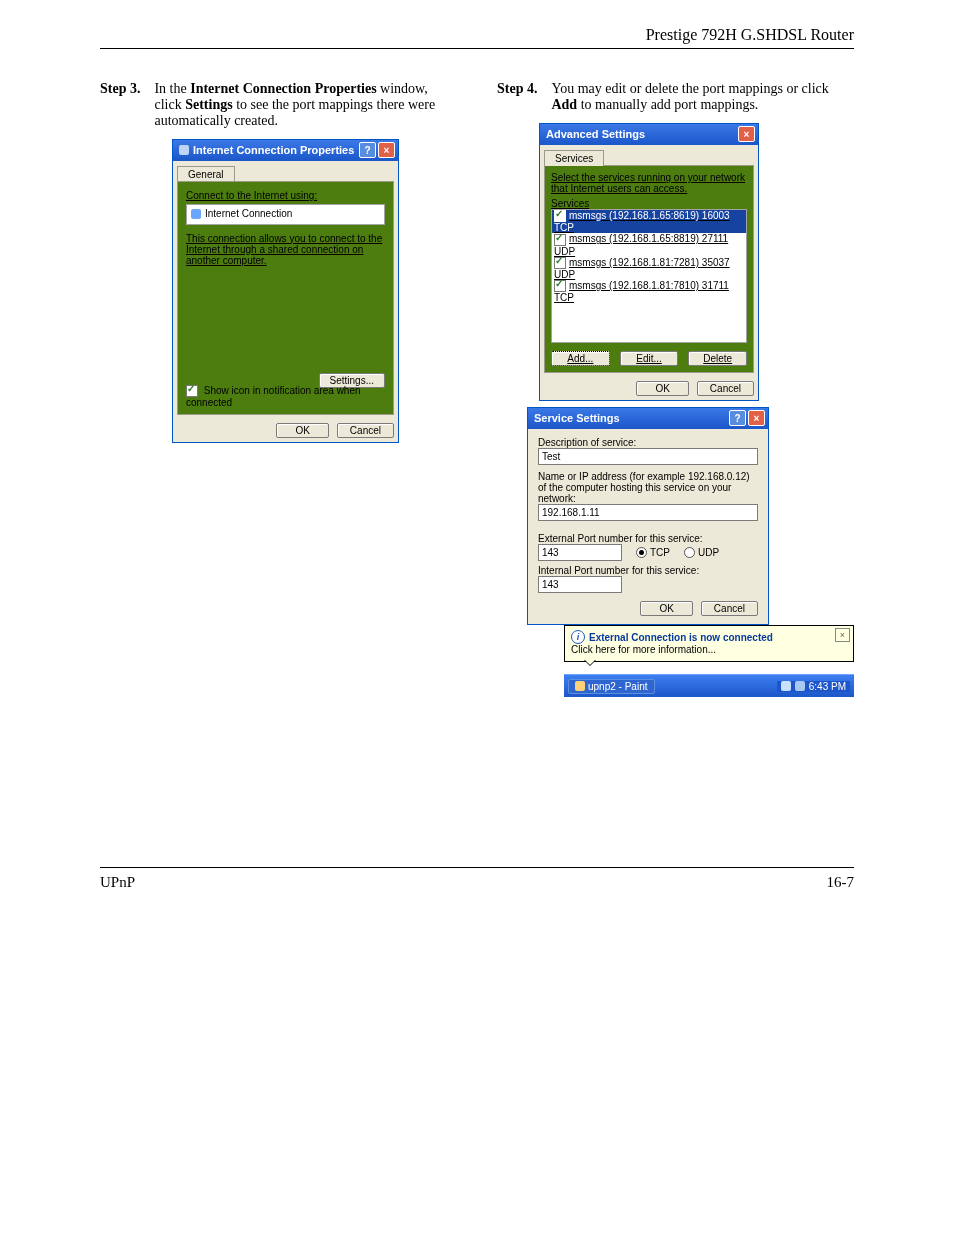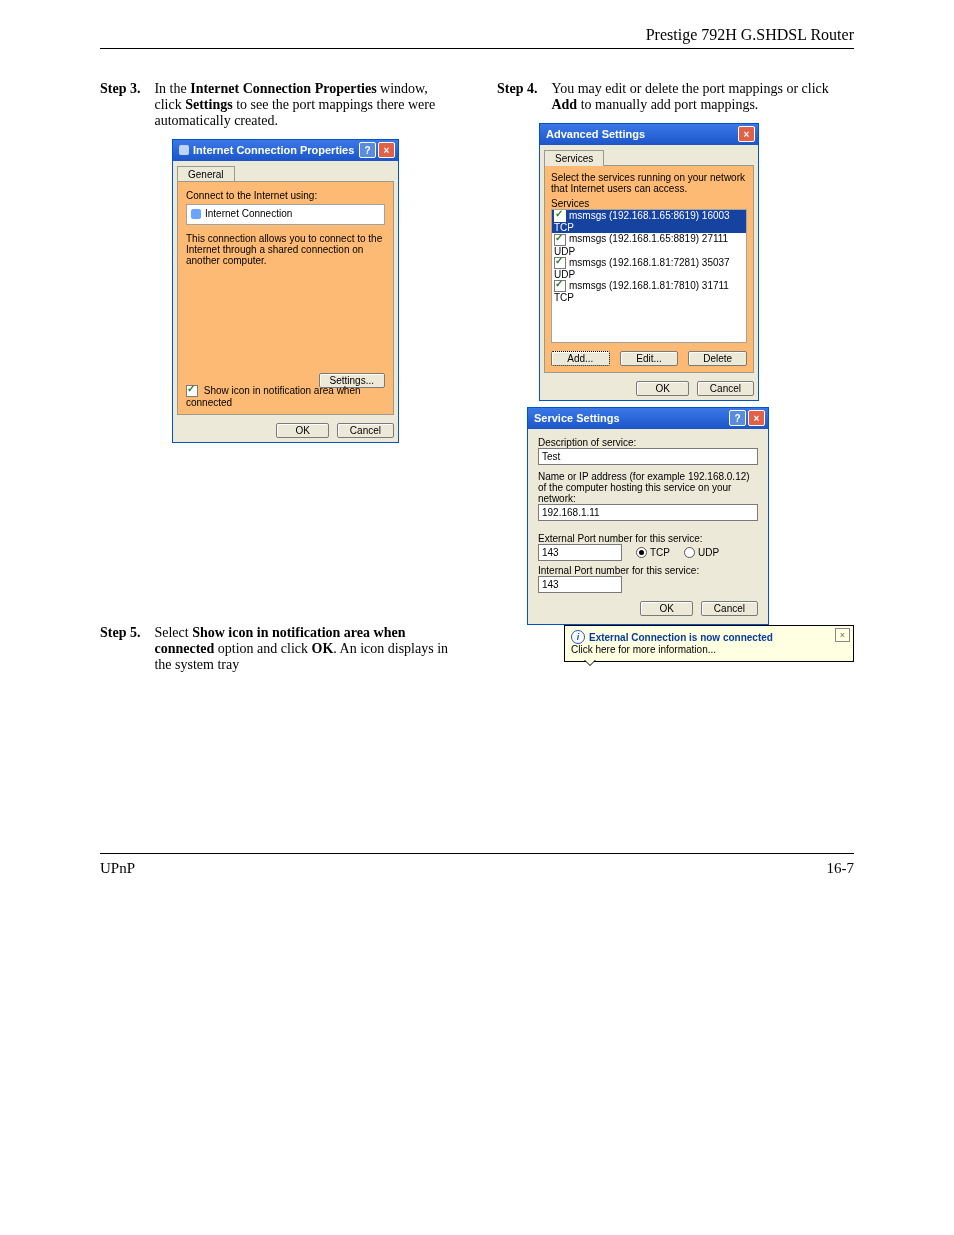--- a/index.html
+++ b/index.html
@@ -59,21 +59,21 @@
   .title-btn.help { background:#578cde; color:#fff; }
   .title-btn.close { background:#e25f48; color:#fff; }
 
   .xp-body { background:#ece9d8; padding:4px; }
   .xp-tab {
     display:inline-block; background:#ece9d8; border:1px solid #9c9a8c;
     border-bottom:none; padding:2px 10px; position:relative; top:1px;
     font-size:10px;
   }
   .xp-panel {
-    border:1px solid #9c9a8c; background:#fdba74; padding:8px;
+    border:1px solid #9c9a8c; background:#4d7c0f; padding:8px;text-decoration:underline;
   }
 
   .listbox {
     background:#fff; border:1px solid #a3a3a3; padding:2px; font-size:10px;
   }
 
   .xp-button {
     background:#ece9d8; border:1px solid #7a7a7a; font-size:10px;
     padding:1px 10px; font-family:Tahoma,Arial,sans-serif;
     box-shadow: inset 1px 1px 0 #fff;
@@ -251,36 +251,39 @@
             <button class="xp-button" style="padding:1px 12px;">Cancel</button>
           </div>
         </div>
       </div>
     </div>
   </div>
 
 
   <div class="cols">
     <div class="col">
-      <div class="step-block">
-        <div class="step-label">Step 5.</div>
-        <div class="step-text">
-          <span>Select </span><b>Show icon in notification area when connected</b><span> option and click </span><b>OK</b><span>. An icon displays in the system tray</span>
-        </div>
-      </div>
-    </div>
-    <div class="col">
       <div class="notif-wrap">
         <div class="balloon">
           <div class="balloon-title">
             <span class="info-icon">i</span>
             <span>External Connection is now connected</span>
           </div>
           <div>Click here for more information...</div>
           <div class="balloon-close">×</div>
+        </div>
+        <div class="taskbar">
+          <div class="task-item">
+            <span class="mini-icon" style="background:#ffd27a;"></span>
+            <span>upnp2 - Paint</span>
+          </div>
+          <div class="tray">
+            <span class="mini-icon" style="background:#c9e0ff;"></span>
+            <span class="mini-icon" style="background:#a8c8f0;"></span>
+            <span>6:43 PM</span>
+          </div>
         </div>
       </div>
     </div>
   </div>
 
   <div style="height:170px;"></div>
   <hr class="hr-bot">
   <div class="footer-row">
     <span>UPnP</span>
     <span>16-7</span>

